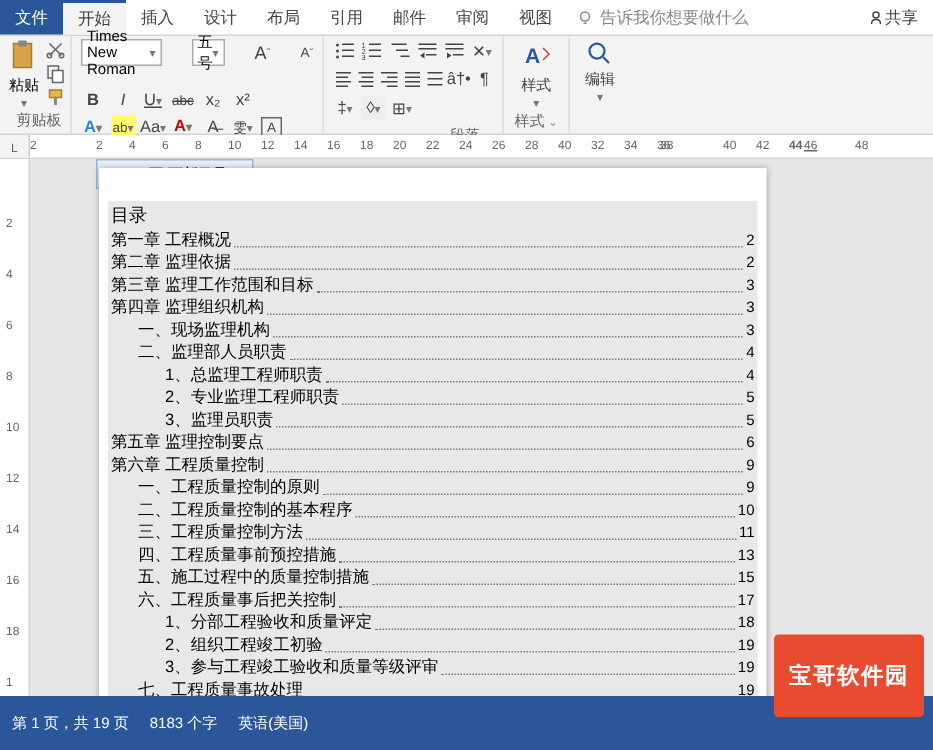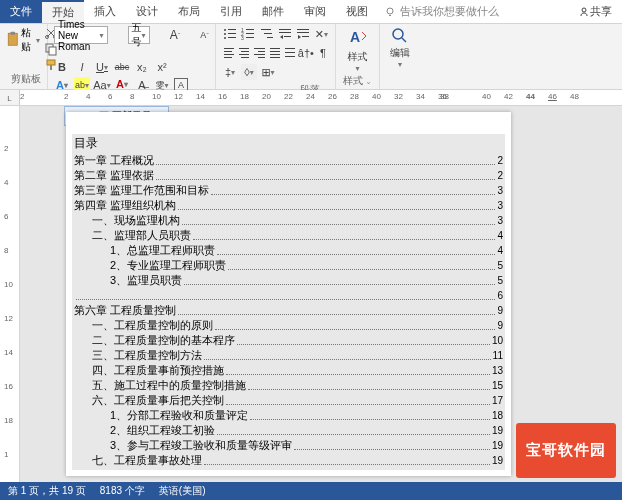--- a/index.html
+++ b/index.html
@@ -10,21 +10,21 @@
 .tab.file{background:#2a579a;color:#fff}
 .tell{flex:1;display:flex;align-items:center;color:#888;padding-left:6px}
 .tell svg{margin-right:4px}
 .share{padding:0 10px;display:flex;align-items:center;color:#444}
 .ribbon{height:66px;background:#f3f3f3;border-bottom:1px solid #d4d4d4;display:flex}
 .group{border-right:1px solid #dcdcdc;padding:2px 6px 0;display:flex;flex-direction:column;justify-content:space-between}
 .group-label{font-size:10px;color:#666;text-align:right;padding-bottom:1px}
 .group-label::after{content:" ⌄";font-size:8px;color:#999}
 .clipboard{width:48px}
 .clip-top{display:flex;gap:4px;align-items:flex-start}
-.paste{display:flex;flex-direction:row;align-items:center;cursor:pointer}
+.paste{display:flex;flex-direction:column;align-items:center;cursor:pointer}
 .clip-side{display:flex;flex-direction:column;gap:2px}
 .font-group{width:168px}
 .font-row1{display:flex;gap:20px;align-items:center;margin-bottom:15px}
 .font-name{width:98px;height:18px;border:1px solid #ababab;background:#fff;font-size:10px;padding:0 3px;display:flex;align-items:center;justify-content:space-between}
 .font-size{width:32px;height:18px;border:1px solid #ababab;background:#fff;font-size:10px;padding:0 3px;display:flex;align-items:center;justify-content:space-between}
 .font-row2,.font-row3{display:flex;gap:4px;align-items:center;margin-bottom:2px}
 .btn{width:16px;height:16px;display:flex;align-items:center;justify-content:center;font-size:11px;color:#444;cursor:pointer}
 .para-group{width:120px}
 .para-row{display:flex;gap:3px;margin-bottom:3px}
 .styles-group{width:44px;display:flex;flex-direction:column;align-items:center;padding-top:2px}
@@ -41,21 +41,21 @@
 .page{position:absolute;left:46px;top:6px;width:445px;background:#fff;box-shadow:0 0 4px rgba(0,0,0,.3);padding:22px 6px 6px}
 .toc-toolbar{position:absolute;left:44px;top:0;height:20px;background:#e8f0fa;border:1px solid #9ab5d8;display:flex;align-items:center;padding:0 4px;font-size:10px;gap:4px}
 .toc-btn{display:flex;align-items:center;gap:2px;padding:1px 4px;cursor:pointer}
 .toc{font-family:SimSun,serif;font-size:11px;color:#000;line-height:15px}
 .toc-title{font-size:12px;margin-bottom:2px}
 .toc-line{display:flex;white-space:nowrap;overflow:hidden}
 .toc-text{flex-shrink:0}
 .toc-dots{flex:1;border-bottom:1px dotted #777;margin:0 2px 3px;min-width:6px}
 .toc-page{flex-shrink:0;font-size:10px}
 .ind1{padding-left:18px}.ind2{padding-left:36px}
-.statusbar{position:absolute;bottom:0;left:0;right:0;height:18px;background:#2a579a;color:#fff;font-size:10px;display:flex;align-items:center;padding:0 8px;gap:14px}
+.statusbar{position:absolute;bottom:0;left:0;right:0;height:36px;background:#2a579a;color:#fff;font-size:10px;display:flex;align-items:center;padding:0 8px;gap:14px}
 .watermark{position:absolute;right:6px;bottom:22px;background:#e84b30;color:#fff;font-size:15px;font-weight:bold;padding:18px 10px;border-radius:3px;letter-spacing:1px}
 .dd{font-size:8px;color:#777}
 </style>
 </head>
 <body>
 
 <div class="tabbar">
   <div class="tab file">文件</div>
   <div class="tab active">开始</div>
   <div class="tab">插入</div>
@@ -282,21 +282,21 @@
       <span class="tick" style="left: 308px;">26</span>
       <span class="tick" style="left: 330px;">28</span>
       <span class="tick" style="left: 352px;">40</span>
       <span class="tick" style="left: 374px;">32</span>
       <span class="tick" style="left: 396px;">34</span>
       <span class="tick" style="left: 418px;">36</span>
       <span class="tick" style="left: 420px;">38</span>
       <span class="tick" style="left: 462px;">40</span>
       <span class="tick" style="left: 484px;">42</span>
       <span class="tick" style="left: 506px; font-weight: bold;">44</span>
-      <span class="tick" style="left: 528px; text-decoration: underline;">46</span>
+      <span class="tick" style="left: 516px; text-decoration: underline;">46</span>
       <span class="tick" style="left: 550px;">48</span>
     </div>
 </div>
 
 <div class="workspace">
   <div class="vruler" id="vruler">
       <span class="vtick" style="top: 4px;"></span>
       <span class="vtick" style="top: 38px;">2</span>
       <span class="vtick" style="top: 72px;">4</span>
       <span class="vtick" style="top: 106px;">6</span>
@@ -367,20 +367,21 @@
               <span class="toc-text">2、专业监理工程师职责</span>
               <span class="toc-dots"></span>
               <span class="toc-page">5</span>
             </div>
             <div class="toc-line ind2">
               <span class="toc-text">3、监理员职责</span>
               <span class="toc-dots"></span>
               <span class="toc-page">5</span>
             </div>
             <div class="toc-line ind0">
+              <span class="toc-text">第五章  监理控制要点</span>
               <span class="toc-dots"></span>
               <span class="toc-page">6</span>
             </div>
             <div class="toc-line ind0">
               <span class="toc-text">第六章  工程质量控制</span>
               <span class="toc-dots"></span>
               <span class="toc-page">9</span>
             </div>
             <div class="toc-line ind1">
               <span class="toc-text">一、工程质量控制的原则</span>

